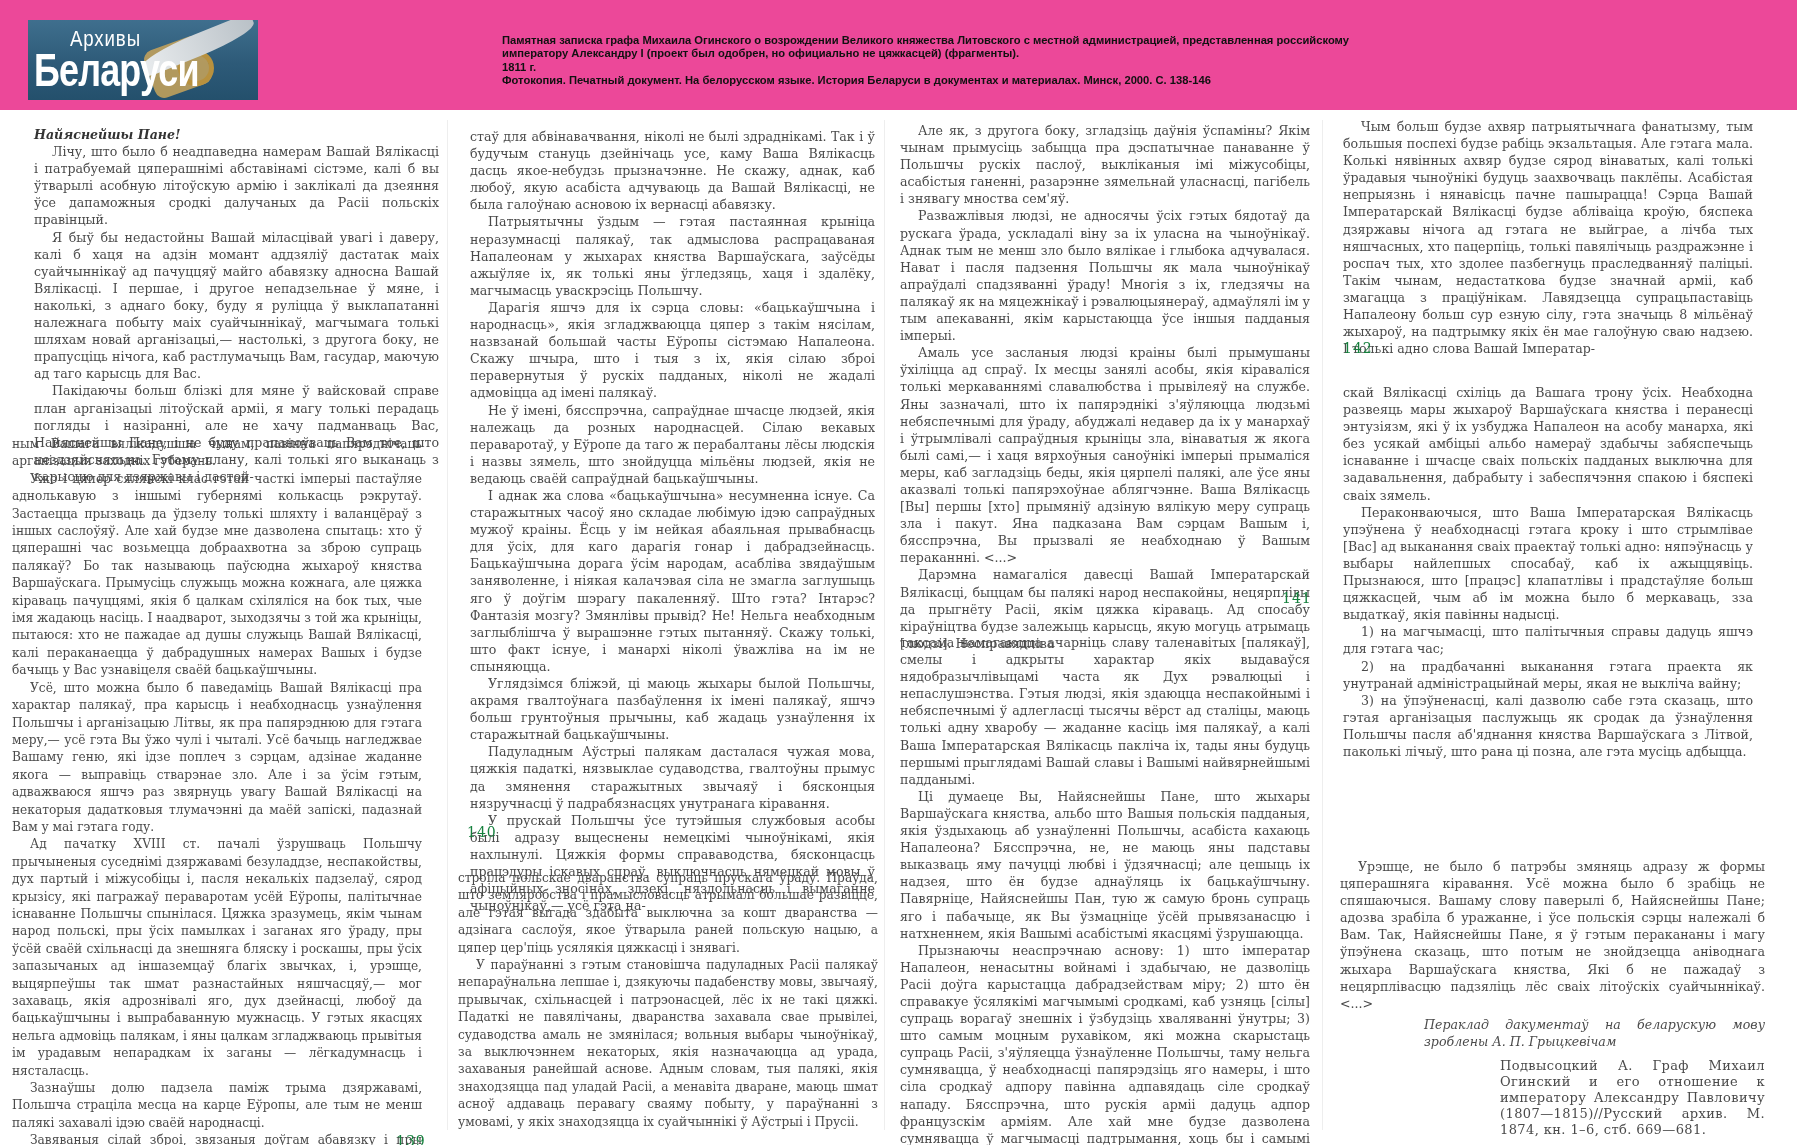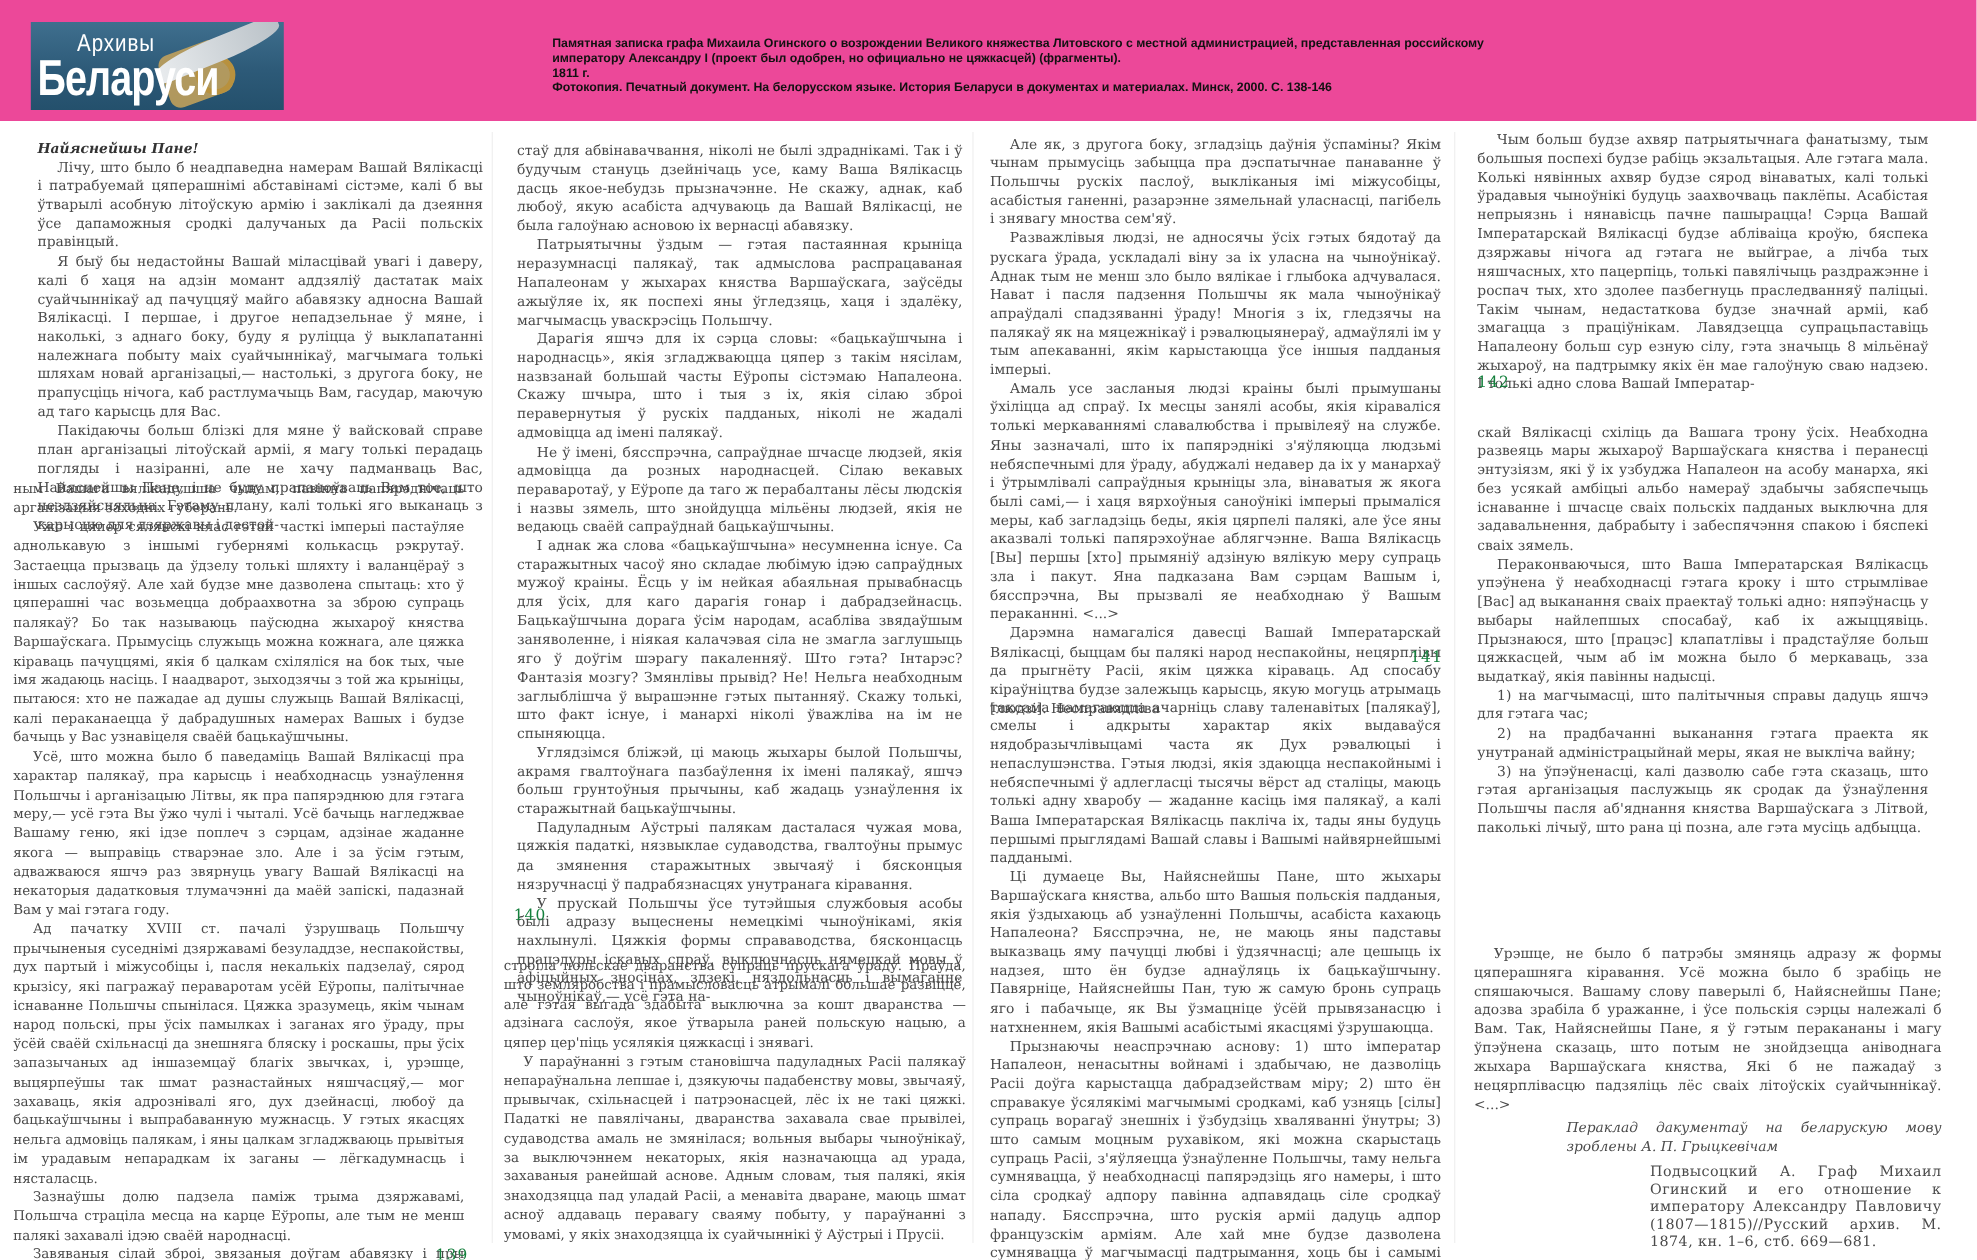--- a/index.html
+++ b/index.html
@@ -55,23 +55,23 @@
   <p>Зазнаўшы долю падзела паміж трыма дзяржавамі, Польшча страціла месца на карце Еўропы, але тым не менш палякі захавалі ідэю сваёй народнасці.</p>
   <p>Завяваныя сілай зброі, звязаныя доўгам абавязку і пры гэтым безупынна намагаючыся ўзнавіць сваю бацькаўшчыну, усё ж яны не парушаюць адданасці сваім новым манархам.</p>
 
 </div>
 <div class="pnum" style="left:396px; top:1133px;">139</div>
 
 <div class="divider" style="left:447px; top:120px; height:1010px;"></div>
 
 <div class="col" style="left:470px; top:128px; width:405px;">
   <p class="noind">стаў для абвінавачвання, ніколі не былі здраднікамі. Так і ў будучым стануць дзейнічаць усе, каму Ваша Вялікасць дасць якое-небудзь прызначэнне. Не скажу, аднак, каб любоў, якую асабіста адчуваюць да Вашай Вялікасці, не была галоўнаю асновою іх вернасці абавязку.</p>
-  <p>Патрыятычны ўздым — гэтая пастаянная крыніца неразумнасці палякаў, так адмыслова распрацаваная Напалеонам у жыхарах княства Варшаўскага, заўсёды ажыўляе іх, як поспехі яны ўгледзяць, хаця і здалёку, магчымасць уваскрэсіць Польшчу.</p>
+  <p>Патрыятычны ўздым — гэтая пастаянная крыніца неразумнасці палякаў, так адмыслова распрацаваная Напалеонам у жыхарах княства Варшаўскага, заўсёды ажыўляе іх, як толькі яны ўгледзяць, хаця і здалёку, магчымасць уваскрэсіць Польшчу.</p>
   <p>Дарагія яшчэ для іх сэрца словы: «бацькаўшчына і народнасць», якія згладжваюцца цяпер з такім нясілам, назвзанай большай часты Еўропы сістэмаю Напалеона. Скажу шчыра, што і тыя з іх, якія сілаю зброі перавернутыя ў рускіх падданых, ніколі не жадалі адмовіцца ад імені палякаў.</p>
-  <p>Не ў імені, бясспрэчна, сапраўднае шчасце людзей, якія адмовіцца да розных народнасцей. Сілаю векавых пераваротаў, у Еўропе да таго ж перабалтаны лёсы людскія і назвы зямель, што знойдуцца мільёны людзей, якія не ведаюць сваёй сапраўднай бацькаўшчыны.</p>
+  <p>Не ў імені, бясспрэчна, сапраўднае шчасце людзей, якія належаць да розных народнасцей. Сілаю векавых пераваротаў, у Еўропе да таго ж перабалтаны лёсы людскія і назвы зямель, што знойдуцца мільёны людзей, якія не ведаюць сваёй сапраўднай бацькаўшчыны.</p>
   <p>І аднак жа слова «бацькаўшчына» несумненна існуе. Са старажытных часоў яно складае любімую ідэю сапраўдных мужоў краіны. Ёсць у ім нейкая абаяльная прывабнасць для ўсіх, для каго дарагія гонар і дабрадзейнасць. Бацькаўшчына дорага ўсім народам, асабліва звядаўшым заняволенне, і ніякая калачэвая сіла не змагла заглушыць яго ў доўгім шэрагу пакаленняў. Што гэта? Інтарэс? Фантазія мозгу? Змянлівы прывід? Не! Нельга неабходным заглыблішча ў вырашэнне гэтых пытанняў. Скажу толькі, што факт існуе, і манархі ніколі ўважліва на ім не спыняюцца.</p>
   <p>Углядзімся бліжэй, ці маюць жыхары былой Польшчы, акрамя гвалтоўнага пазбаўлення іх імені палякаў, яшчэ больш грунтоўныя прычыны, каб жадаць узнаўлення іх старажытнай бацькаўшчыны.</p>
   <p>Падуладным Аўстрыі палякам дасталася чужая мова, цяжкія падаткі, нязвыклае судаводства, гвалтоўны прымус да змянення старажытных звычаяў і бясконцыя нязручнасці ў падрабязнасцях унутранага кіравання.</p>
   <p>У прускай Польшчы ўсе тутэйшыя службовыя асобы былі адразу выцеснены немецкімі чыноўнікамі, якія нахлынулі. Цяжкія формы справаводства, бясконцасць працэдуры іскавых спраў, выключнасць нямецкай мовы ў афіцыйных зносінах, здзекі, няздольнасць і вымаганне чыноўнікаў,— усё гэта на-</p>
 </div>
 <div class="pnum" style="left:467px; top:824px;">140</div>
 <div class="col" style="left:458px; top:870px; width:420px; font-size:12.2px; line-height:17.4px;">
   <p class="noind">строіла польскае дваранства супраць прускага ўраду. Праўда, што земляробства і прамысловасць атрымалі большае развіццё, але гэтая выгада здабыта выключна за кошт дваранства — адзінага саслоўя, якое ўтварыла раней польскую нацыю, а цяпер цер'піць усялякія цяжкасці і знявагі.</p>
   <p>У параўнанні з гэтым становішча падуладных Расіі палякаў непараўнальна лепшае і, дзякуючы падабенству мовы, звычаяў, прывычак, схільнасцей і патрэонасцей, лёс іх не такі цяжкі. Падаткі не павялічаны, дваранства захавала свае прывілеі, судаводства амаль не змянілася; вольныя выбары чыноўнікаў, за выключэннем некаторых, якія назначаюцца ад урада, захаваныя ранейшай аснове. Адным словам, тыя палякі, якія знаходзяцца пад уладай Расіі, а менавіта дваране, маюць шмат асноў аддаваць перавагу сваяму побыту, у параўнанні з умовамі, у якіх знаходзяцца іх суайчыннікі ў Аўстрыі і Прусіі.</p>
 </div>

